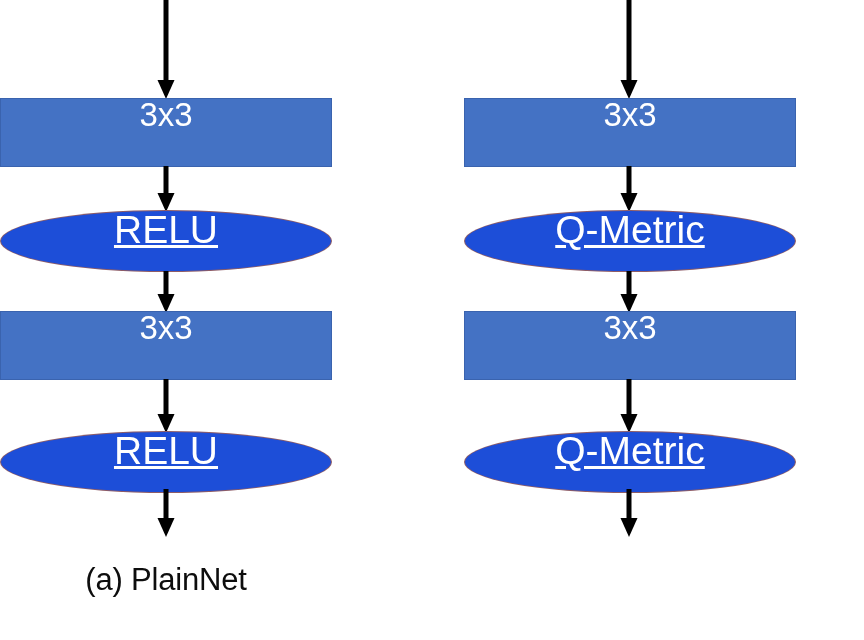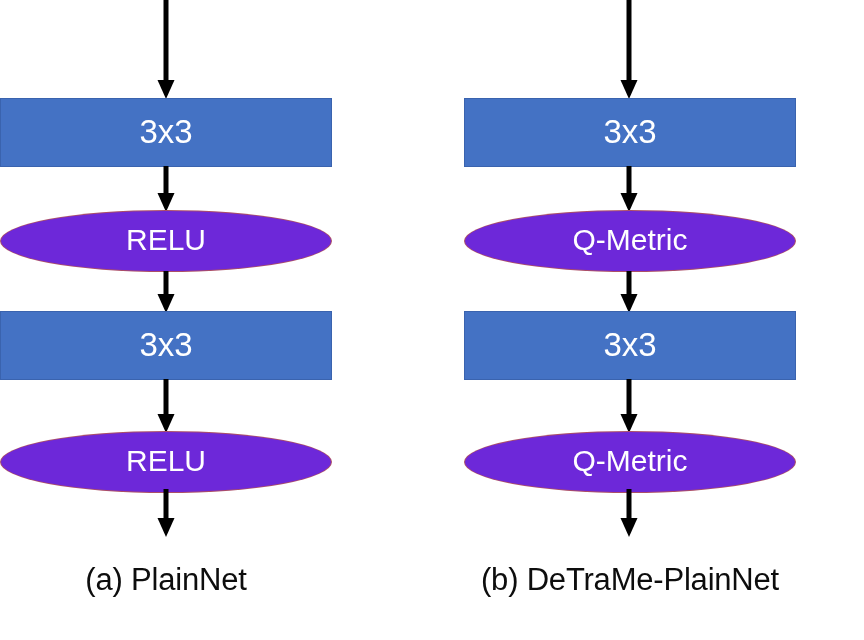--- a/index.html
+++ b/index.html
@@ -33,41 +33,41 @@
   #column-a { left: 0px; }
   #column-b { left: 464px; }
 
   
   .node {
     position: absolute;
     left: 0;
     width: 332px;
     box-sizing: border-box;
     display: flex;
-    align-items: center;
     justify-content: center;
     color: #ffffff;
     line-height: 1;
     user-select: none;
   }
 
   .conv-block {
     height: 69px;
     background: #4472C4;
     border: 1px solid #3A63AE;
     font-size: 33px;
     letter-spacing: 0px;
   }
 
   .act-block {
     height: 62px;
-    background: #6d28d9;
+    background: #1d4ed8;
     border: 1px solid #D266229E;
     border-radius: 50% / 50%;
-    font-size: 30px;
+    font-size: 39px;
+    text-decoration: underline;
   }
 
   .node-label {
     display: block;
     white-space: nowrap;
     transform: translateY(-1px);
   }
 
   
   .row-conv1 { top: 98px; }
@@ -218,16 +218,15 @@
       <span class="node-label">Q-Metric</span>
     </div>
 
     <div class="arrow arrow-out">
       <svg viewBox="0 0 24 48" width="24" height="48" preserveAspectRatio="none">
         <line x1="12" y1="0" x2="12" y2="35" stroke="#000000" stroke-width="5"></line>
         <polygon points="12,48 3.5,29 20.5,29" fill="#000000"></polygon>
       </svg>
     </div>
 
-    <div class="caption">(b) DeTraMe-PlainNet</div>
   </div>
 
 </div>
 
 </body></html>

